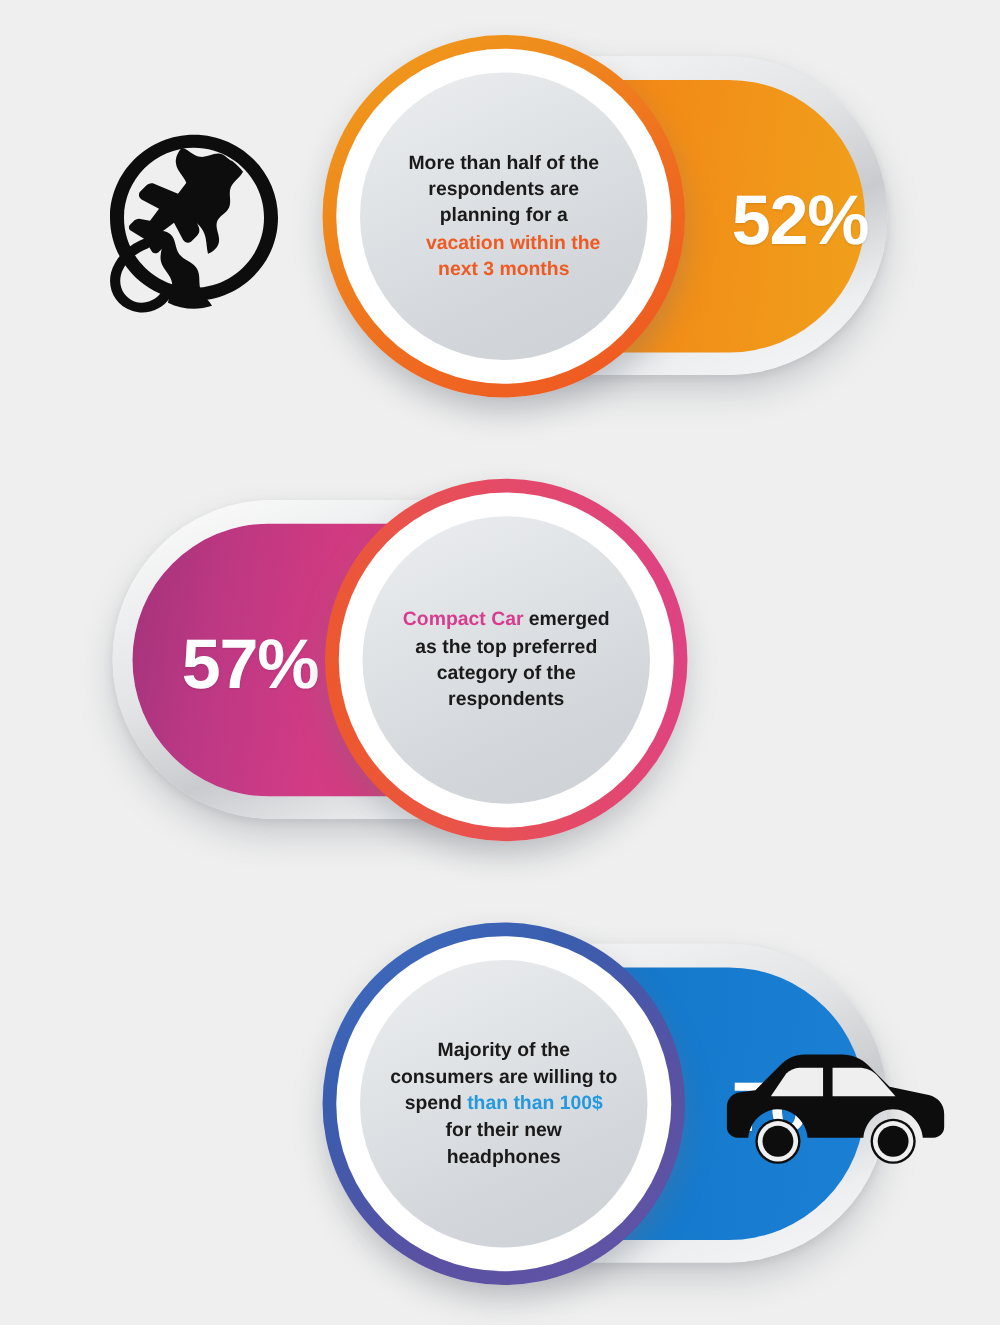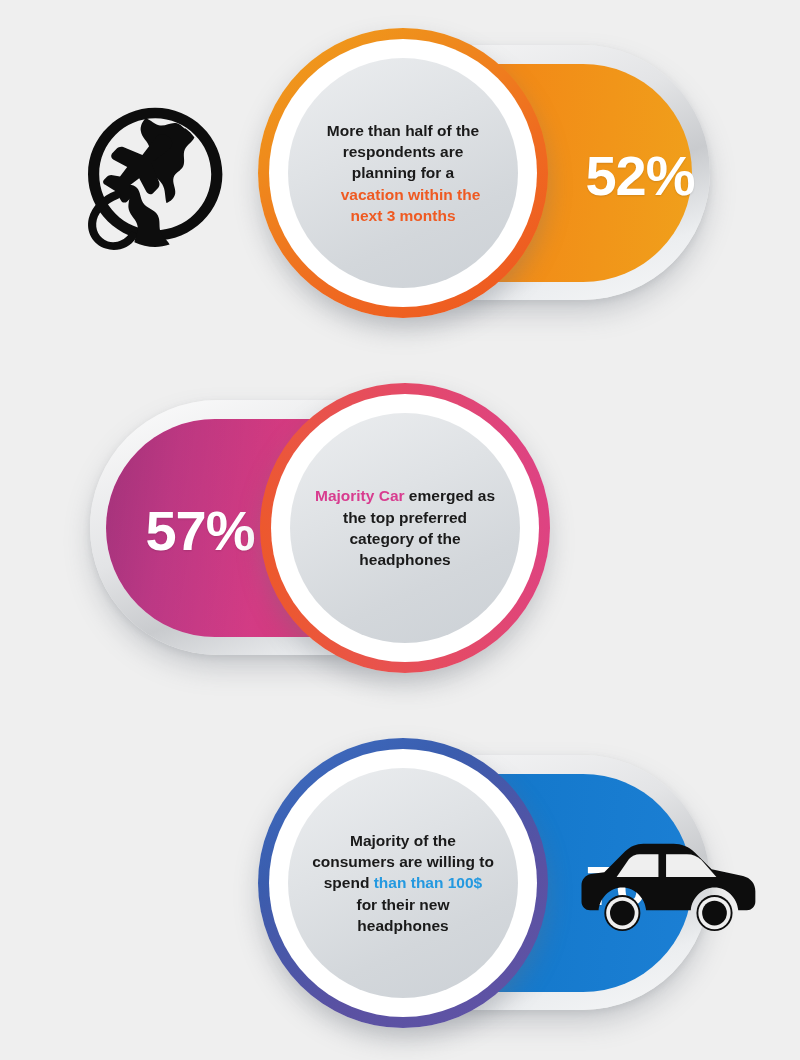--- a/index.html
+++ b/index.html
@@ -242,21 +242,21 @@
     <div class="pill pill-2">
       <div class="pill-inner"></div>
     </div>
 
     <div class="percent">57%</div>
 
     <div class="circle-wrap">
       <div class="circle-ring ring-2">
         <div class="circle-white">
           <div class="circle-face">
-            <div class="stat-text"><span></span><span class="hl-2">Majority Car</span><span> emerged as the top preferred category of the headphones</span></div>
+            <div class="stat-text"><span></span><span class="hl-2">Compact Car</span><span> emerged as the top preferred category of the respondents</span></div>
           </div>
         </div>
       </div>
     </div>
   </div>
 
   <div class="card card-3">
 
     <div class="shell"></div>
 

